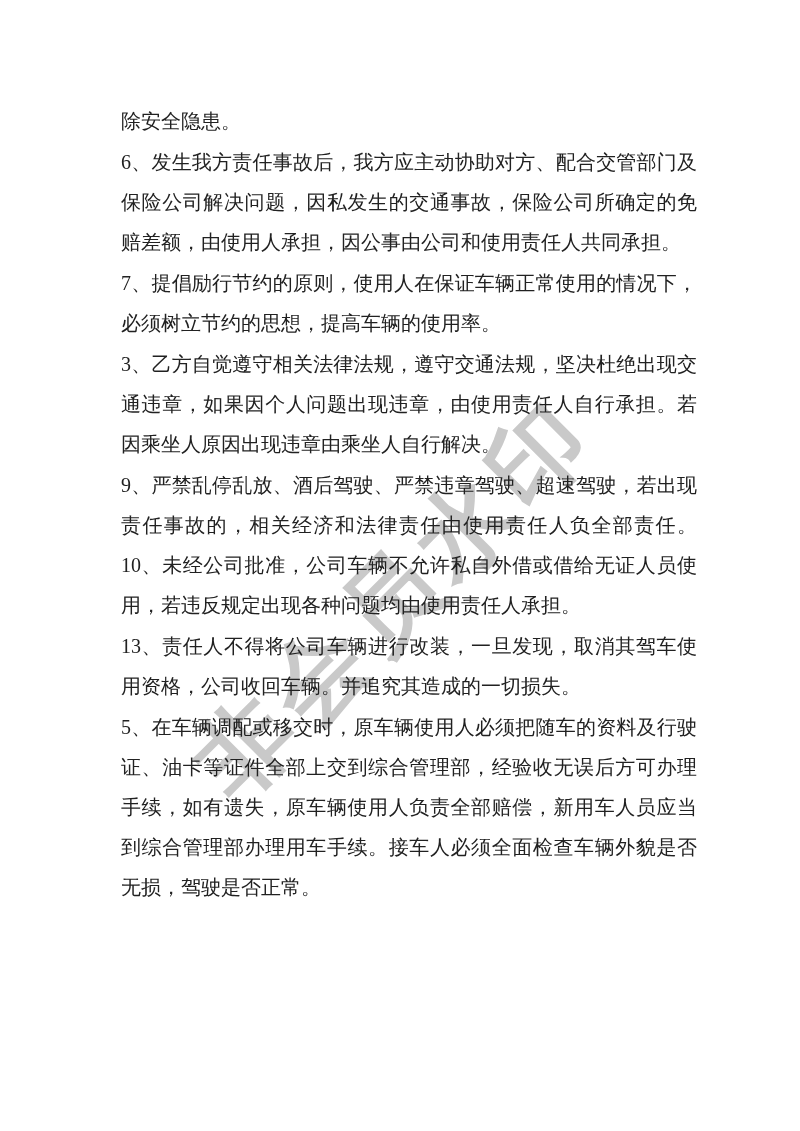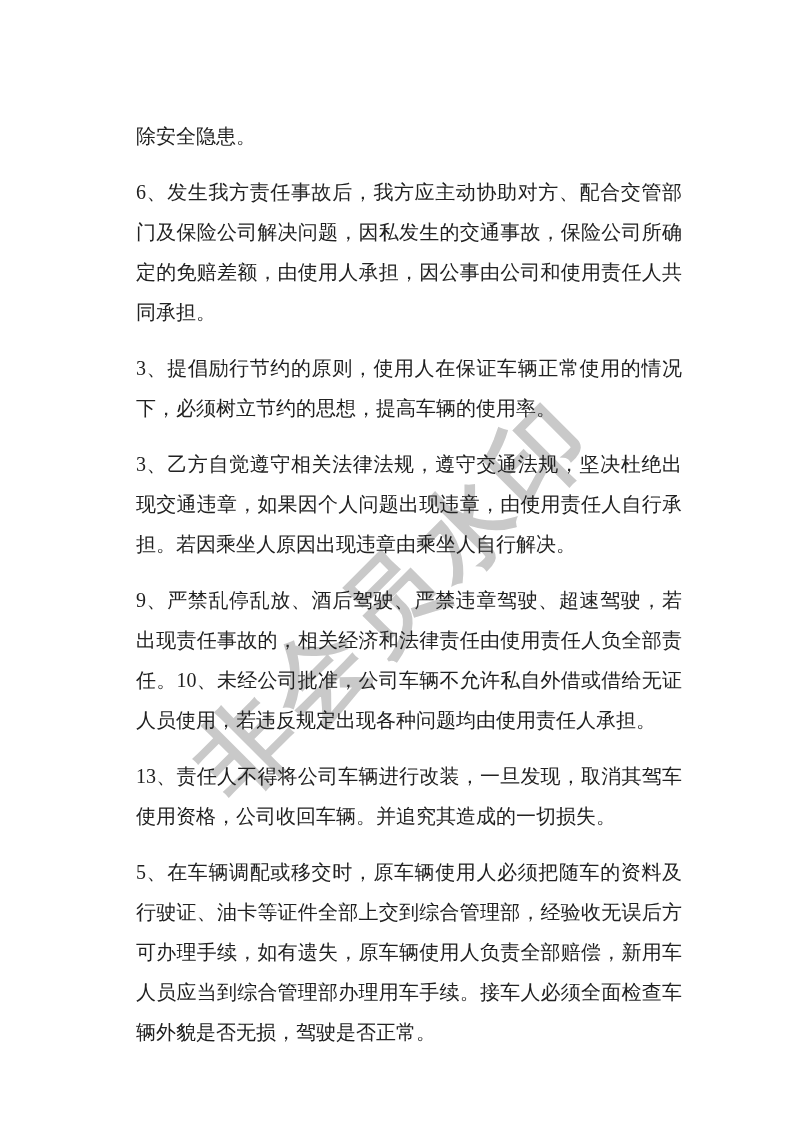--- a/index.html
+++ b/index.html
@@ -36,34 +36,34 @@
     top: 100px;
     width: 578px;
     z-index: 1;
     color: #212121;
     font-size: 20px;
     line-height: 40px;
     text-align: justify;
     text-align-last: left;
   }
   .content p {
-    margin: 16px;
+    margin: 1px;
     padding: 0;
   }
 </style>
 </head>
 <body>
 
 <div class="page">
 
   <div class="watermark" style="color: rgb(201, 201, 201);">非会员水印</div>
 
   <div class="content" style="color: rgb(33, 33, 33);">
     <p>除安全隐患。</p>
     <p>6、发生我方责任事故后，我方应主动协助对方、配合交管部门及保险公司解决问题，因私发生的交通事故，保险公司所确定的免赔差额，由使用人承担，因公事由公司和使用责任人共同承担。</p>
-    <p>3、提倡励行节约的原则，使用人在保证车辆正常使用的情况下，必须树立节约的思想，提高车辆的使用率。</p>
+    <p>7、提倡励行节约的原则，使用人在保证车辆正常使用的情况下，必须树立节约的思想，提高车辆的使用率。</p>
     <p>3、乙方自觉遵守相关法律法规，遵守交通法规，坚决杜绝出现交通违章，如果因个人问题出现违章，由使用责任人自行承担。若因乘坐人原因出现违章由乘坐人自行解决。</p>
     <p>9、严禁乱停乱放、酒后驾驶、严禁违章驾驶、超速驾驶，若出现责任事故的，相关经济和法律责任由使用责任人负全部责任。10、未经公司批准，公司车辆不允许私自外借或借给无证人员使用，若违反规定出现各种问题均由使用责任人承担。</p>
     <p>13、责任人不得将公司车辆进行改装，一旦发现，取消其驾车使用资格，公司收回车辆。并追究其造成的一切损失。</p>
     <p>5、在车辆调配或移交时，原车辆使用人必须把随车的资料及行驶证、油卡等证件全部上交到综合管理部，经验收无误后方可办理手续，如有遗失，原车辆使用人负责全部赔偿，新用车人员应当到综合管理部办理用车手续。接车人必须全面检查车辆外貌是否无损，驾驶是否正常。</p>
   </div>
 
 </div>
 
 </body></html>

